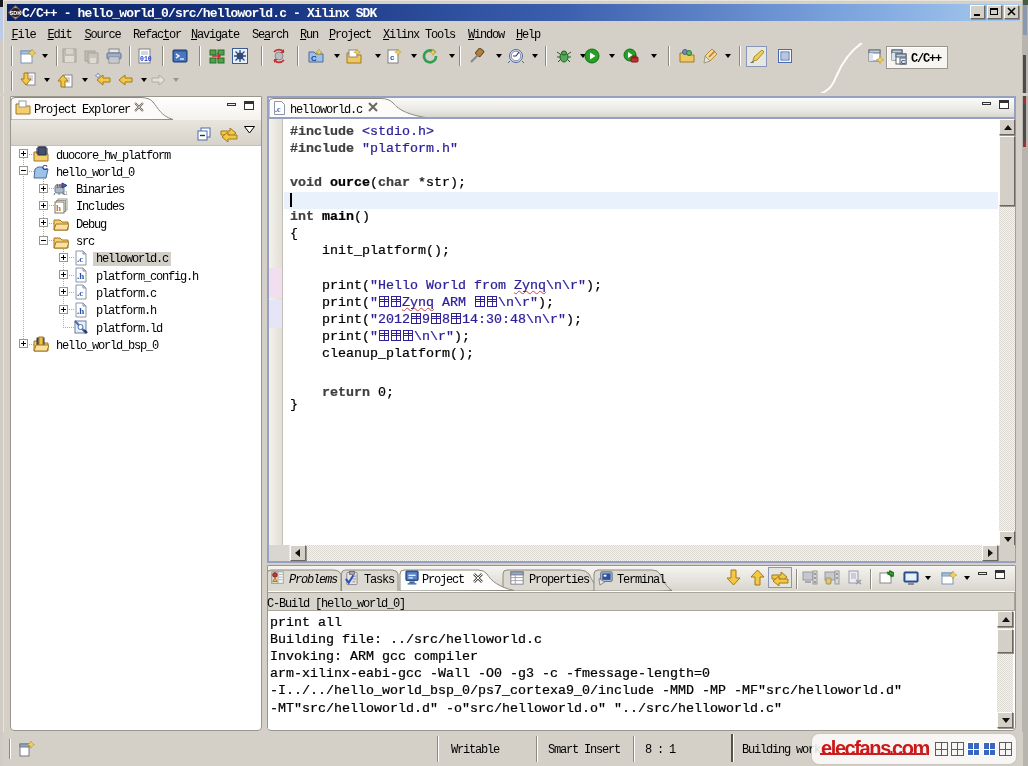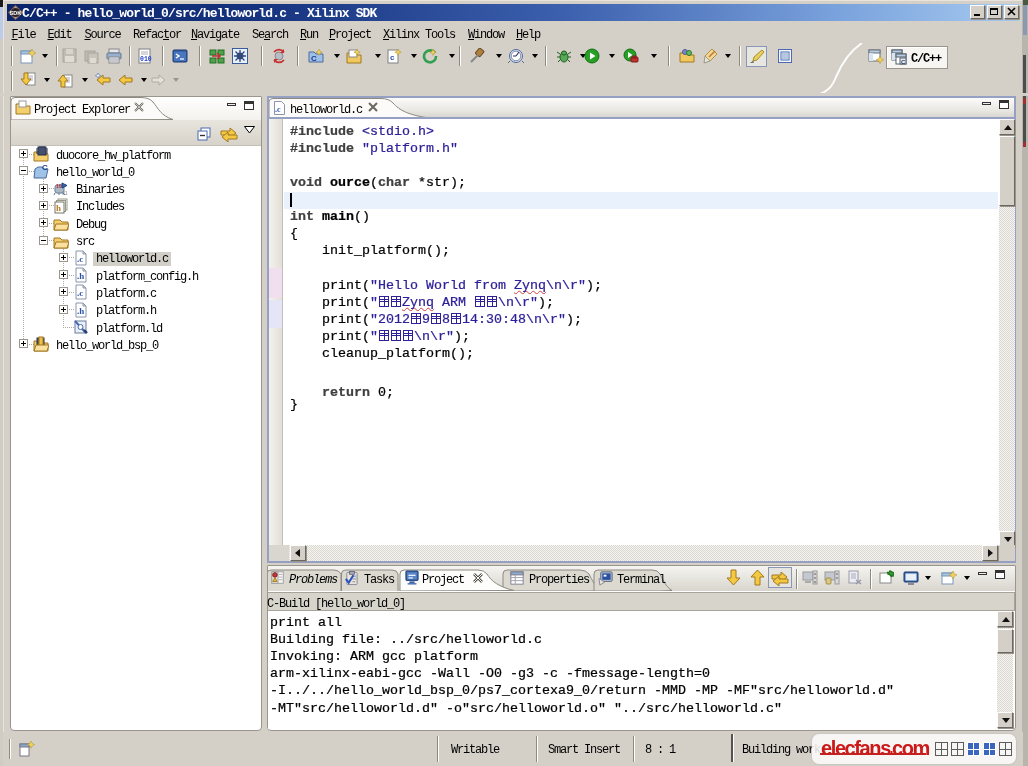--- a/index.html
+++ b/index.html
@@ -614,23 +614,23 @@
 <div class="dd" style="left:964px;top:576px"></div>
 <div class="a" style="left:978px;top:572px;width:9px;height:3px;border:1px solid #333;background:#eee"></div>
 <div class="a" style="left:995px;top:570px;width:10px;height:9px;border:1px solid #333;border-top-width:3px;background:#fff"></div>
 
 <div class="a" style="left:268px;top:592px;width:747px;height:19px;background:#d7d4cc;border:1px solid #a8a49c;border-left:none"></div>
 <div class="a ui" style="left:267px;top:597px">C-Build [hello_world_0]</div>
 
 <div class="a" style="left:268px;top:611px;width:729px;height:118px;background:#fff"></div>
 <div class="a code" style="left:270px;top:614.2px">print all</div>
 <div class="a code" style="left:270px;top:631.2px">Building file: ../src/helloworld.c</div>
-<div class="a code" style="left:270px;top:648.3px">Invoking: ARM gcc platform</div>
+<div class="a code" style="left:270px;top:648.3px">Invoking: ARM gcc compiler</div>
 <div class="a code" style="left:270px;top:665.4px">arm-xilinx-eabi-gcc -Wall -O0 -g3 -c -fmessage-length=0</div>
-<div class="a code" style="left:270px;top:682.4px">-I../../hello_world_bsp_0/ps7_cortexa9_0/return -MMD -MP -MF"src/helloworld.d"</div>
+<div class="a code" style="left:270px;top:682.4px">-I../../hello_world_bsp_0/ps7_cortexa9_0/include -MMD -MP -MF"src/helloworld.d"</div>
 <div class="a code" style="left:270px;top:699.5px">-MT"src/helloworld.d" -o"src/helloworld.o" "../src/helloworld.c"</div>
 
 <div class="vscr" style="left:997px;top:611px;width:16px;height:118px"></div>
 <div class="sbtn" style="left:997px;top:611px;width:16px;height:16px"></div>
 <div class="arr" style="left:1002px;top:617px;border-left:4px solid transparent;border-right:4px solid transparent;border-bottom:5px solid #111"></div>
 <div class="sbtn" style="left:997px;top:629px;width:16px;height:24px"></div>
 <div class="sbtn" style="left:997px;top:712px;width:16px;height:16px"></div>
 <div class="arr" style="left:1002px;top:718px;border-left:4px solid transparent;border-right:4px solid transparent;border-top:5px solid #111"></div>
 
 <div class="a" style="left:3px;top:732px;width:1020px;height:34px;background:#d4d0c8"></div>

